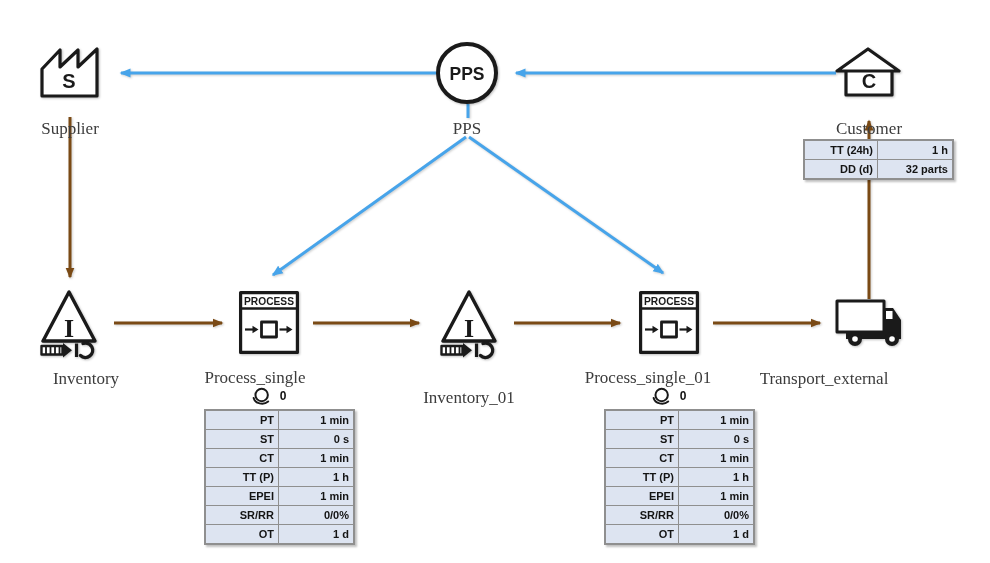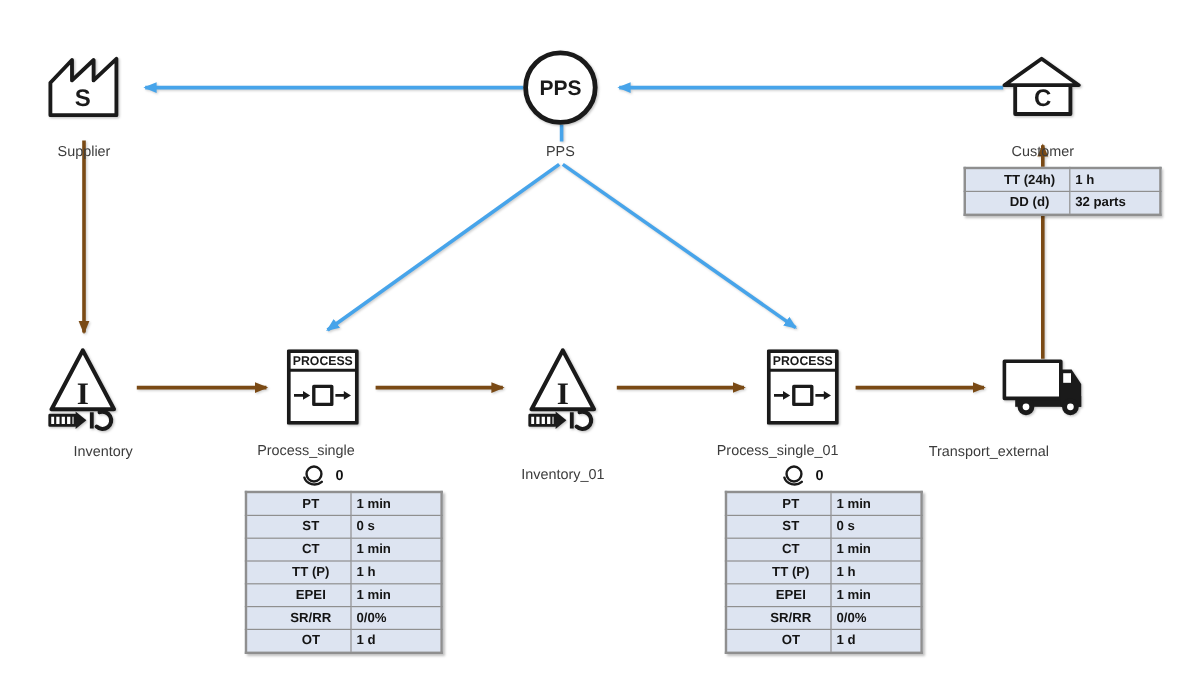--- a/index.html
+++ b/index.html
@@ -8,38 +8,38 @@
     --table-fill:#dde4f1;
     --table-border:#8f8f8f;
   }
   html,body{margin:0;padding:0;background:#ffffff;}
   #canvas{
     position:relative;width:990px;height:563px;background:#ffffff;overflow:hidden;
     font-family:"Liberation Sans", sans-serif;
   }
   .node-label{
     position:absolute;transform:translateX(-50%);
-    font-size:12px;color:#3c3c3c;white-space:nowrap;
+    font-size:17px;color:#3c3c3c;white-space:nowrap;font-family:Liberation Serif, serif;
   }
   .icon-svg{position:absolute;filter:drop-shadow(1.5px 1.5px 1px rgba(0,0,0,0.25));}
   #arrow-layer{position:absolute;left:0;top:0;filter:drop-shadow(1px 1px 1px rgba(0,0,0,0.2));}
   .info-line{stroke:var(--information-flow);stroke-width:3;fill:none;}
   .mat-line{stroke:var(--material-flow);stroke-width:3;fill:none;}
   .vsm-table{
     position:absolute;border-collapse:collapse;table-layout:fixed;
     background:var(--table-fill);
     border:2px solid var(--table-border);
     box-shadow:1.5px 1.5px 2px rgba(0,0,0,0.25);
     font-size:11px;font-weight:bold;color:#141414;
   }
   .vsm-table td{
     border:1px solid var(--table-border);height:18px;padding:0 4px;overflow:hidden;white-space:nowrap;
   }
-  .vsm-table td.k{width:58px;text-align:center;padding-left:24px;}
-  .vsm-table td.v{width:66px;text-align:left;}
+  .vsm-table td.k{width:58px;text-align:right;padding-left:10px;}
+  .vsm-table td.v{width:66px;text-align:right;}
   .operator-row{
     position:absolute;transform:translateX(-50%);
     display:flex;align-items:center;gap:6px;height:18px;
   }
   .operator-count{font-size:12px;font-weight:bold;color:#111;}
   .shape-stroke{stroke:#1a1a1a;fill:#ffffff;stroke-linejoin:round;}
   .shape-text{fill:#1a1a1a;font-family:"Liberation Sans",sans-serif;font-weight:bold;text-anchor:middle;}
 </style>
 </head>
 <body>

